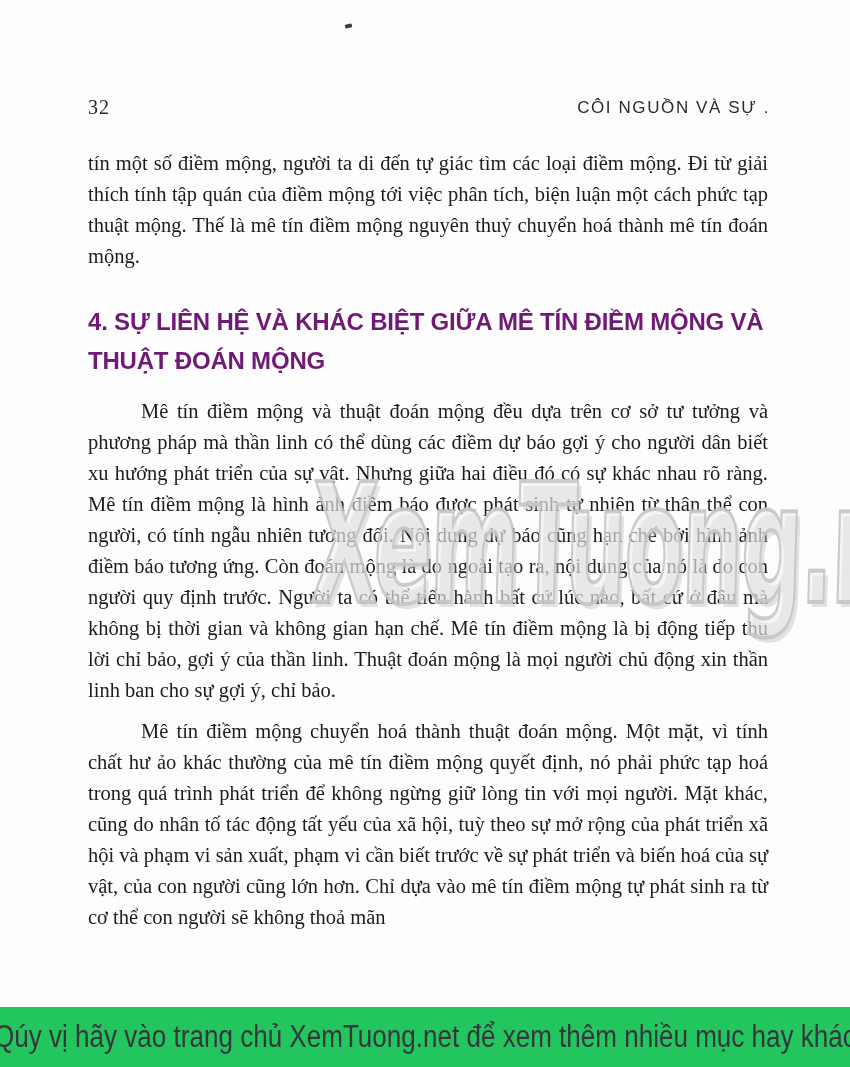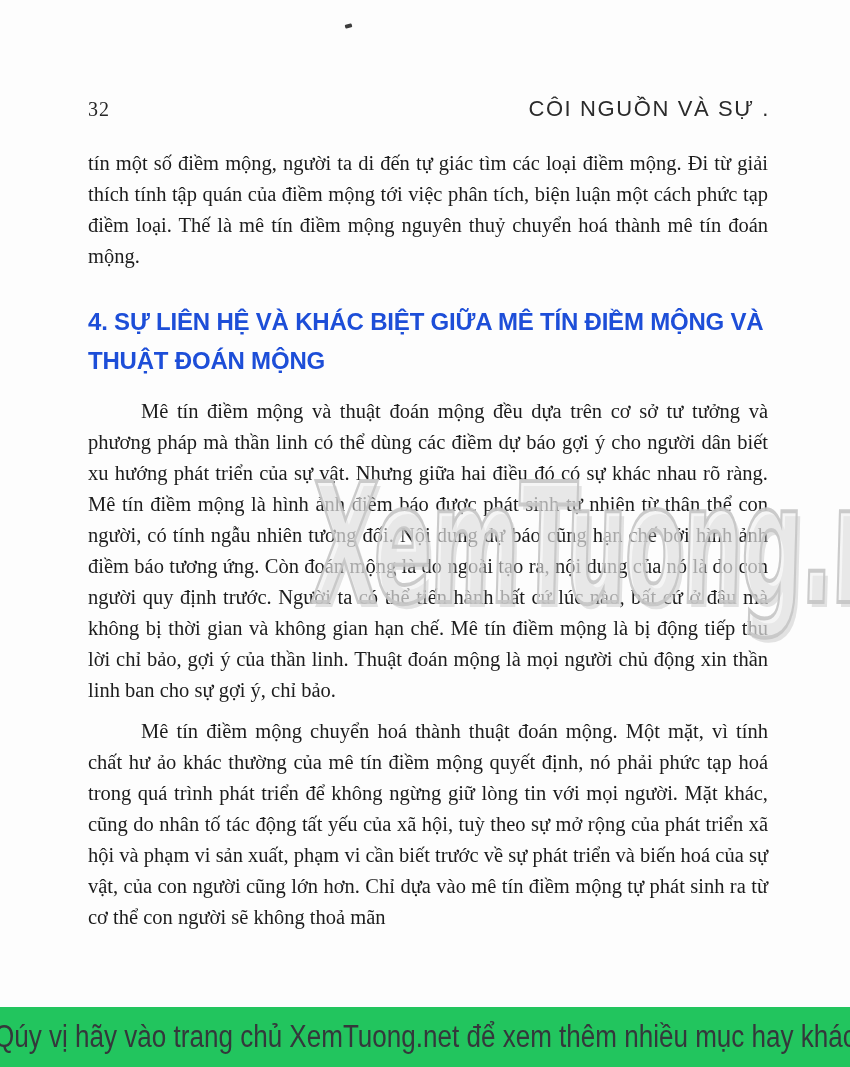--- a/index.html
+++ b/index.html
@@ -23,21 +23,21 @@
     align-items: center;
     z-index: 2;
   }
   .pagenum {
     font-size: 20px;
     letter-spacing: 1px;
     color: #262626;
   }
   .book-title {
     font-family: "Liberation Sans", sans-serif;
-    font-size: 22px;
+    font-size: 17px;
     letter-spacing: 1.6px;
     color: #2b2b2b;
   }
   
   .speck {
     position: absolute;
     top: 24px;
     left: 345px;
     width: 7px;
     height: 4px;
@@ -59,21 +59,21 @@
   }
   .body-text p { margin: 0; }
   p.indent { text-indent: 53px; margin-top: 8px; }
   h2.section {
     font-family: "Liberation Sans", sans-serif;
     font-weight: bold;
     font-size: 24px;
     line-height: 39px;
     letter-spacing: -0.2px;
     margin: 30px 0 16px 0;
-    color: #1d4ed8;
+    color: #701a75;
     text-align: left;
   }
   #para3 { margin-top: 10px; }
   
   .watermark {
     position: absolute;
     top: 462px;
     left: 0;
     width: 850px;
     text-align: center;
@@ -121,21 +121,21 @@
 <div class="page">
 
   <div class="speck"></div>
 
   <div class="runhead">
     <span class="pagenum">32</span>
     <span class="book-title">CÔI NGUỒN VÀ SỰ .</span>
   </div>
 
   <div class="body-text">
-    <p id="para1">tín một số điềm mộng, người ta di đến tự giác tìm các loại điềm mộng. Đi từ giải thích tính tập quán của điềm mộng tới việc phân tích, biện luận một cách phức tạp điềm loại. Thế là mê tín điềm mộng nguyên thuỷ chuyển hoá thành mê tín đoán mộng.</p>
+    <p id="para1">tín một số điềm mộng, người ta di đến tự giác tìm các loại điềm mộng. Đi từ giải thích tính tập quán của điềm mộng tới việc phân tích, biện luận một cách phức tạp thuật mộng. Thế là mê tín điềm mộng nguyên thuỷ chuyển hoá thành mê tín đoán mộng.</p>
     <h2 class="section">4. SỰ LIÊN HỆ VÀ KHÁC BIỆT GIỮA MÊ TÍN ĐIỀM MỘNG VÀ THUẬT ĐOÁN MỘNG</h2>
     <p id="para2" class="indent">Mê tín điềm mộng và thuật đoán mộng đều dựa trên cơ sở tư tưởng và phương pháp mà thần linh có thể dùng các điềm dự báo gợi ý cho người dân biết xu hướng phát triển của sự vật. Nhưng giữa hai điều đó có sự khác nhau rõ ràng. Mê tín điềm mộng là hình ảnh điềm báo được phát sinh tự nhiên từ thân thể con người, có tính ngẫu nhiên tương đối. Nội dung dự báo cũng hạn chế bởi hình ảnh điềm báo tương ứng. Còn đoán mộng là do ngoài tạo ra, nội dung của nó là do con người quy định trước. Người ta có thể tiến hành bất cứ lúc nào, bất cứ ở đâu mà không bị thời gian và không gian hạn chế. Mê tín điềm mộng là bị động tiếp thu lời chỉ bảo, gợi ý của thần linh. Thuật đoán mộng là mọi người chủ động xin thần linh ban cho sự gợi ý, chỉ bảo.</p>
     <p id="para3" class="indent">Mê tín điềm mộng chuyển hoá thành thuật đoán mộng. Một mặt, vì tính chất hư ảo khác thường của mê tín điềm mộng quyết định, nó phải phức tạp hoá trong quá trình phát triển để không ngừng giữ lòng tin với mọi người. Mặt khác, cũng do nhân tố tác động tất yếu của xã hội, tuỳ theo sự mở rộng của phát triển xã hội và phạm vi sản xuất, phạm vi cần biết trước về sự phát triển và biến hoá của sự vật, của con người cũng lớn hơn. Chỉ dựa vào mê tín điềm mộng tự phát sinh ra từ cơ thể con người sẽ không thoả mãn</p>
   </div>
 
   <div class="watermark">
     <span>XemTuong.net</span>
   </div>
 
   <div class="footer">

